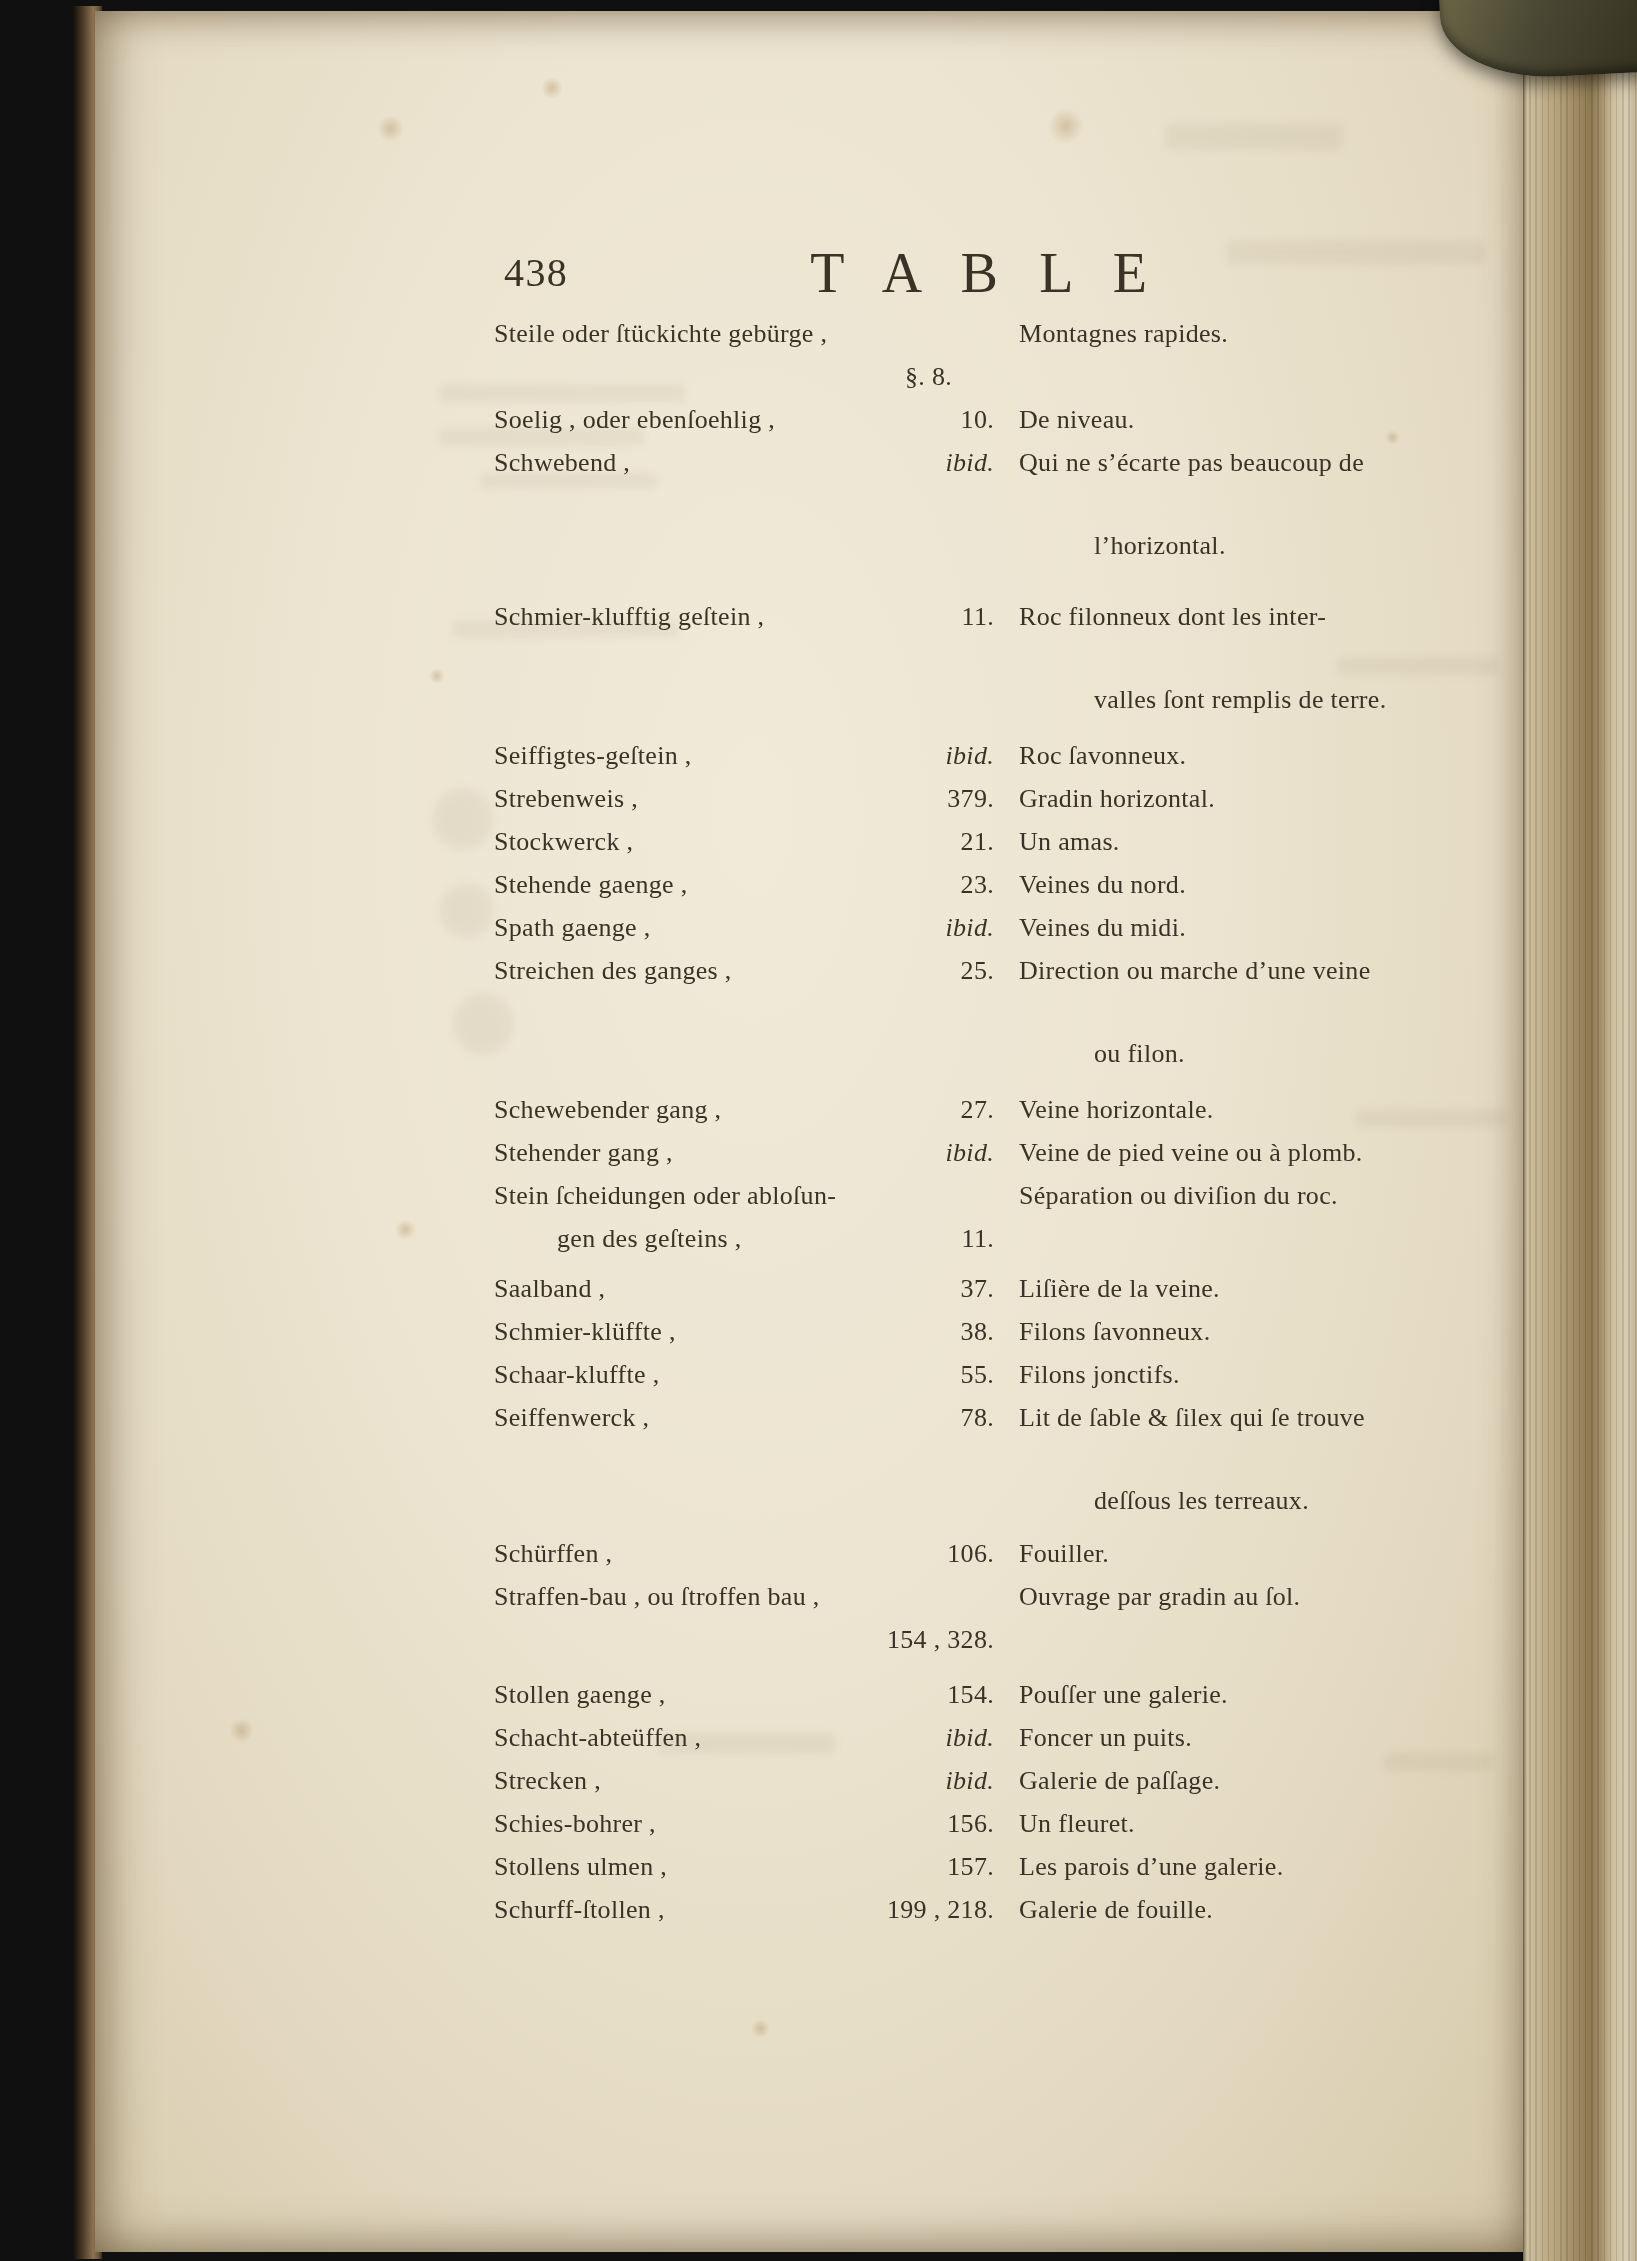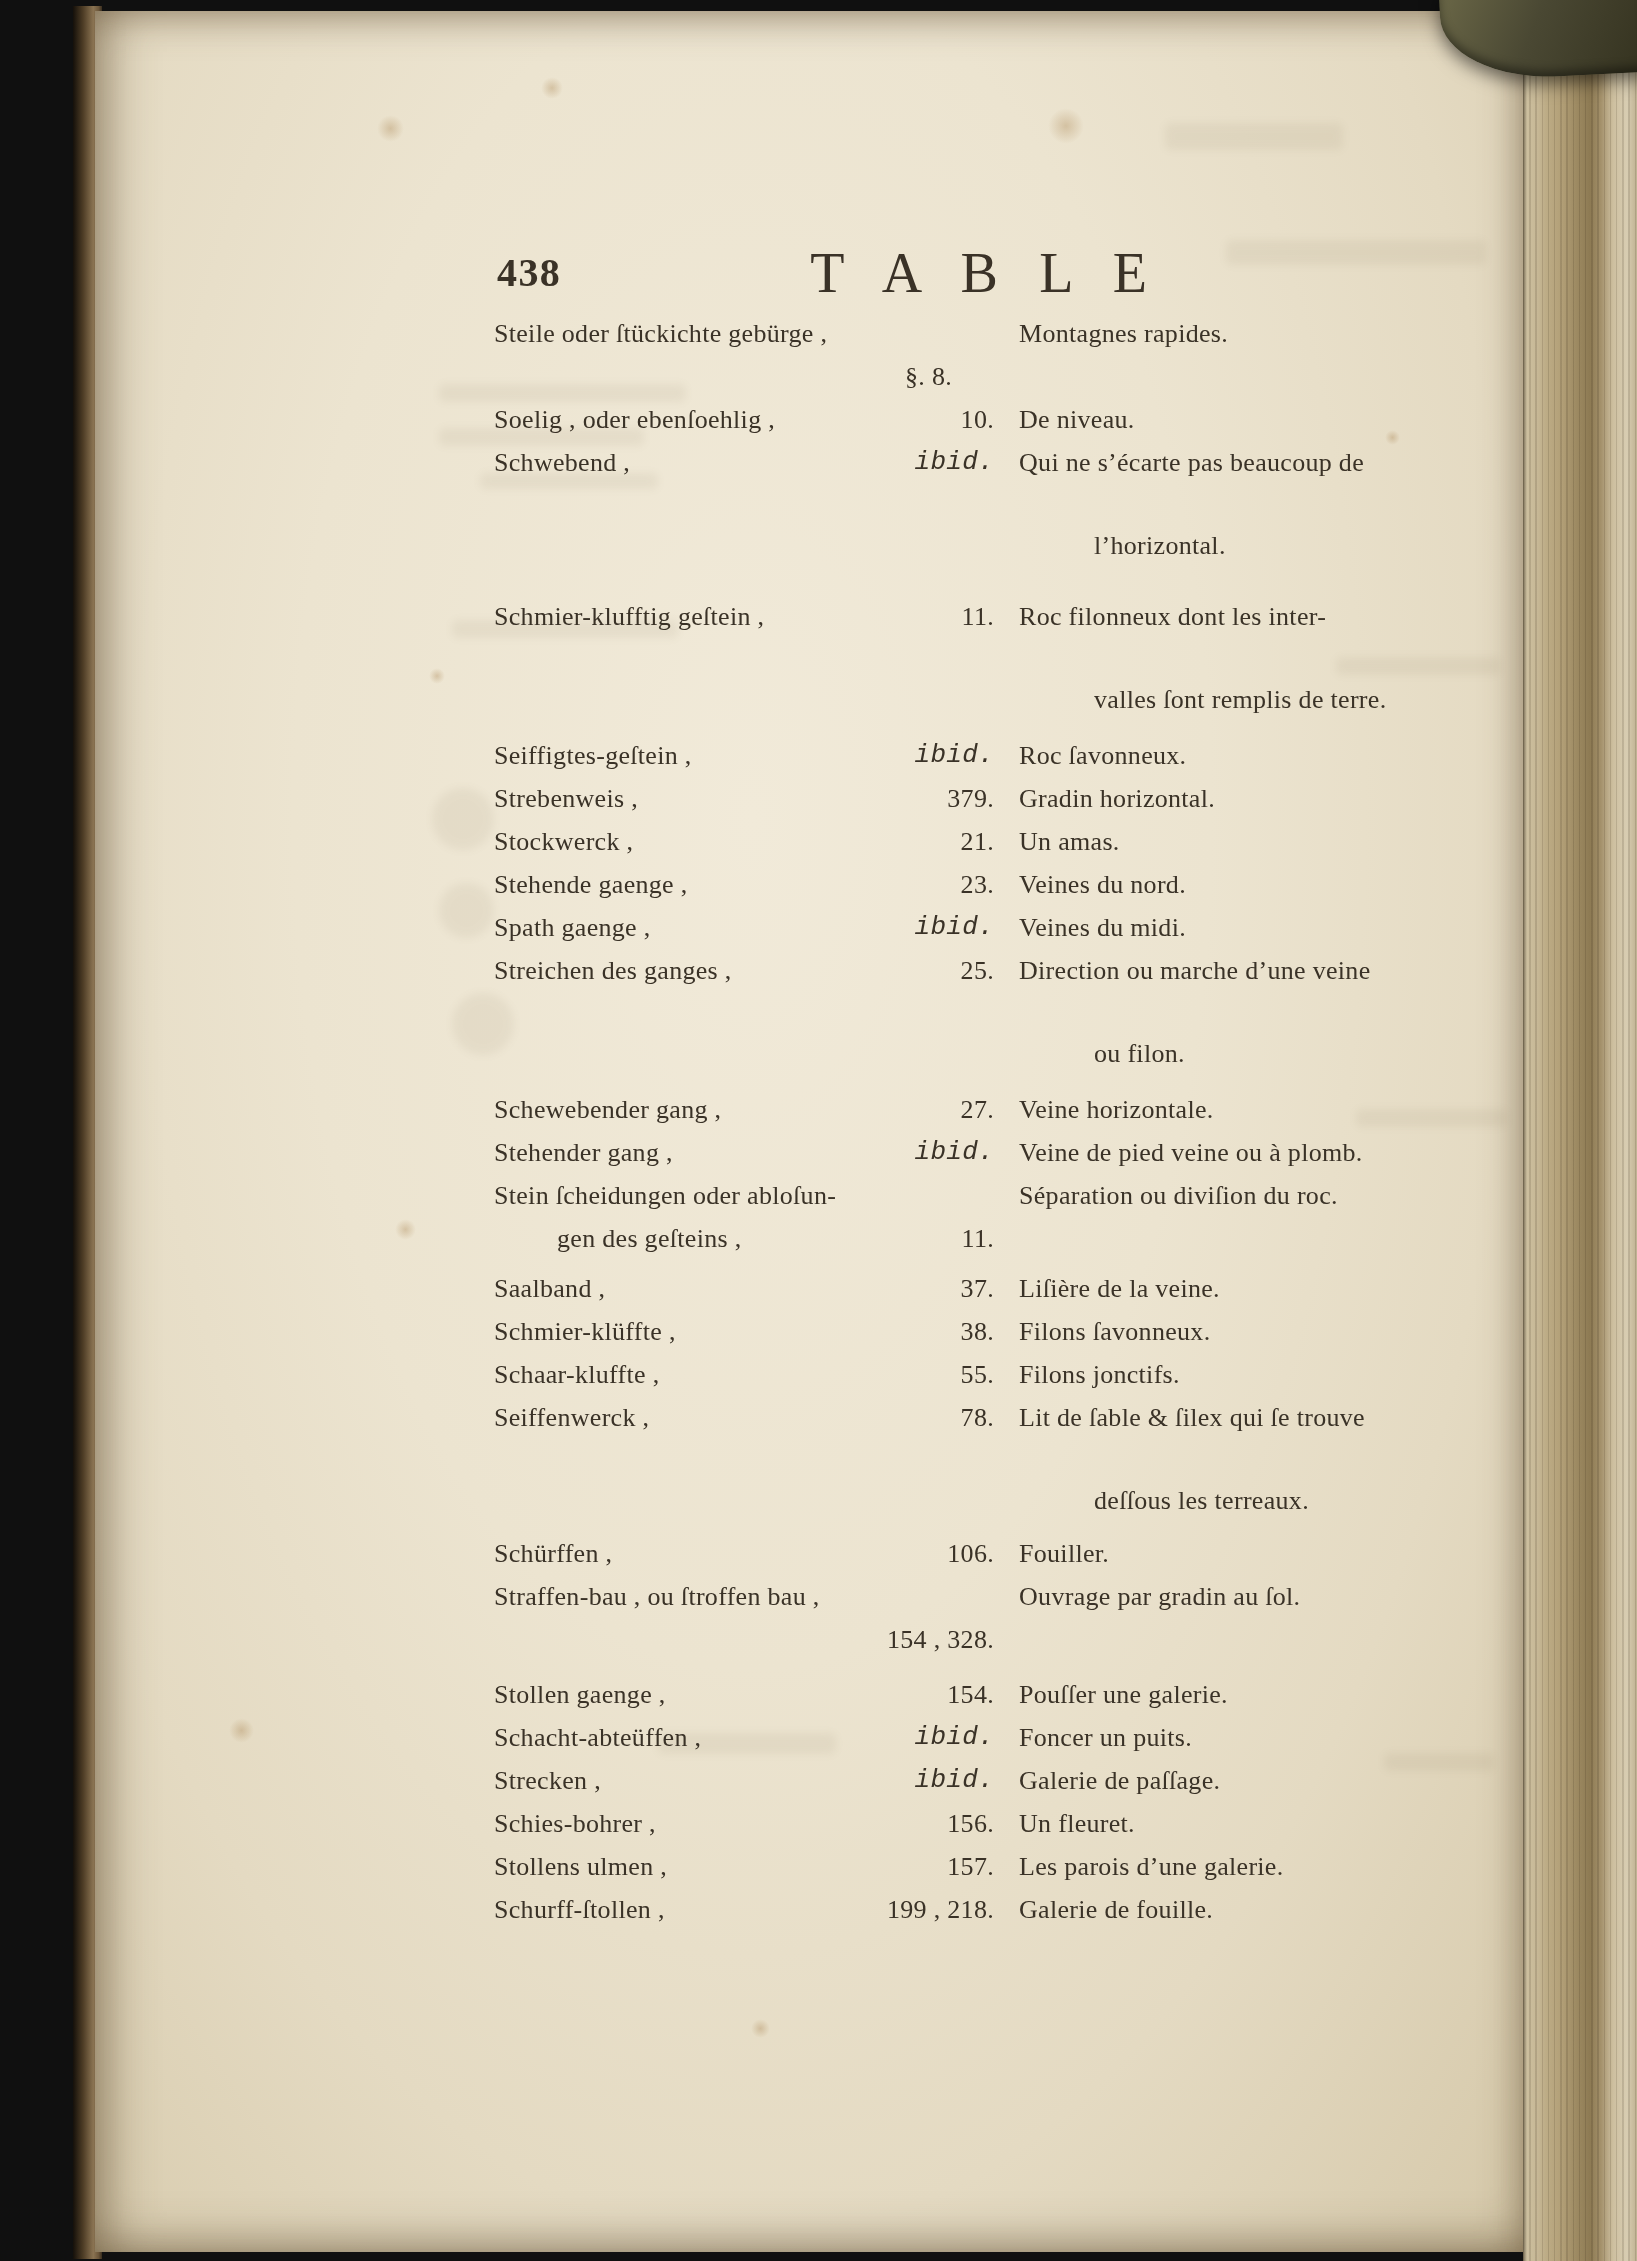--- a/index.html
+++ b/index.html
@@ -57,31 +57,31 @@
   .ghost { position:absolute; background:#6d5c3e; opacity:.07; filter:blur(4.1px); border-radius:5.5px; }
   .spot  { position:absolute; border-radius:50%;
            background:radial-gradient(circle, rgba(150,105,45,.28) 0%, rgba(150,105,45,0) 70%); }
 
   
   .content {
     position:absolute; left:494px; top:241px; width:1027px;
     color:#3a3227; font-size:26px; letter-spacing:0.3px;
   }
   .header { position:relative; height:59px; }
-  .pagenum { position:absolute; left:3px; top:8.2px; font-size:40px; letter-spacing:1.4px;font-weight:bold; }
+  .pagenum { position:absolute; left:10px; top:8.2px; font-size:40px; letter-spacing:1.4px; }
   .title   { position:absolute; left:0; right:44px; top:0; text-align:center;
              font-size:56px; letter-spacing:13.7px; }
 
   .rows { margin-top:12.3px; }
   .row { display:flex; line-height:43px; }
   .cell-left { width:500px; display:flex; justify-content:flex-start; flex:0 0 auto; }
   .term { white-space:pre; }
   .term-indent { padding-left:63px; }
   .ref { margin-left:auto; white-space:pre; }
-  .italic { font-style:italic;font-family:Liberation Mono, monospace; }
+  .italic { font-style:italic; }
   .cell-right { flex:1 1 auto; padding-left:25px; white-space:pre; }
   .def-indent { padding-left:100px;margin-top:40px; }
 </style>
 </head>
 <body>
 
 <div class="scene">
 
   <div class="under-left"></div>
 

